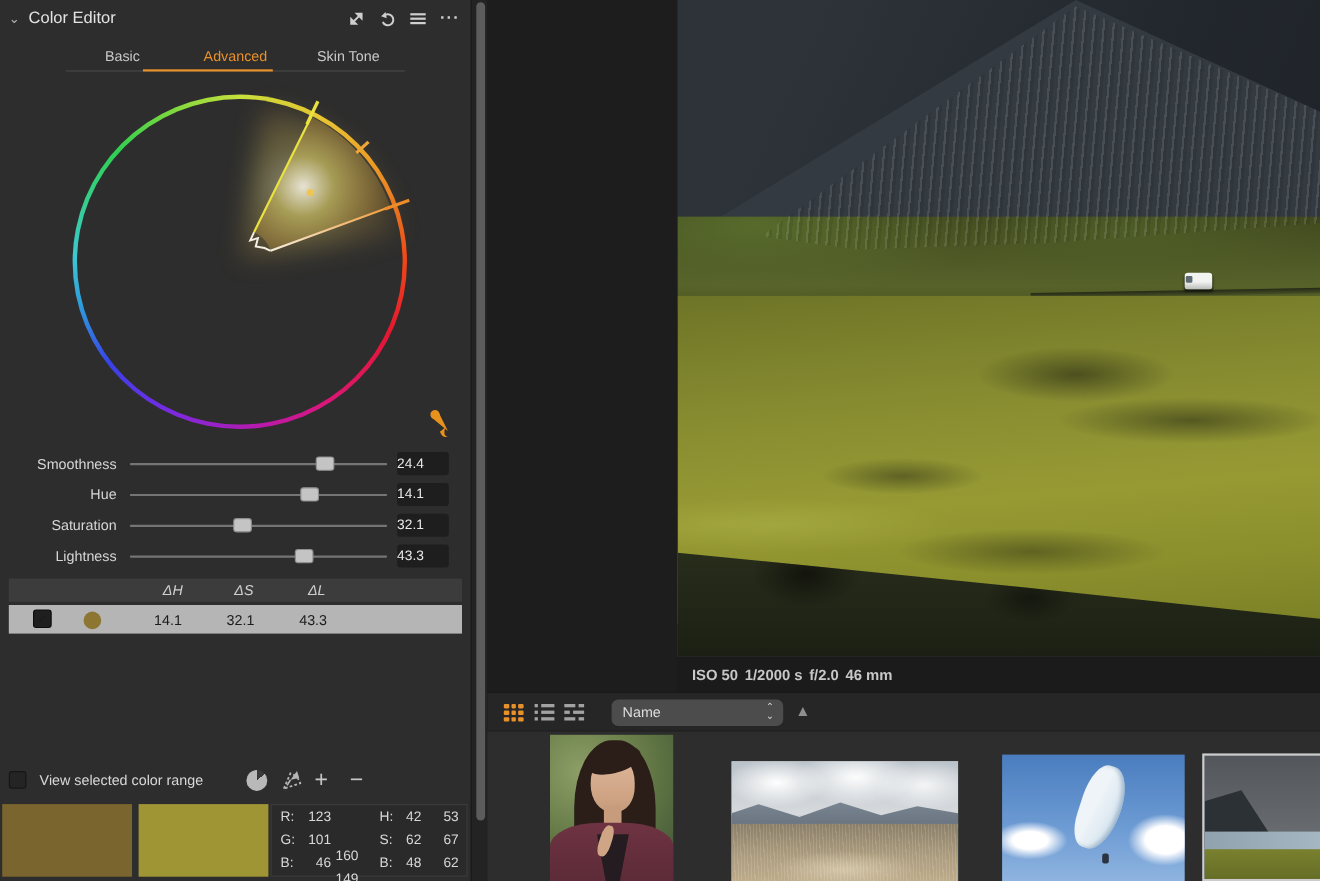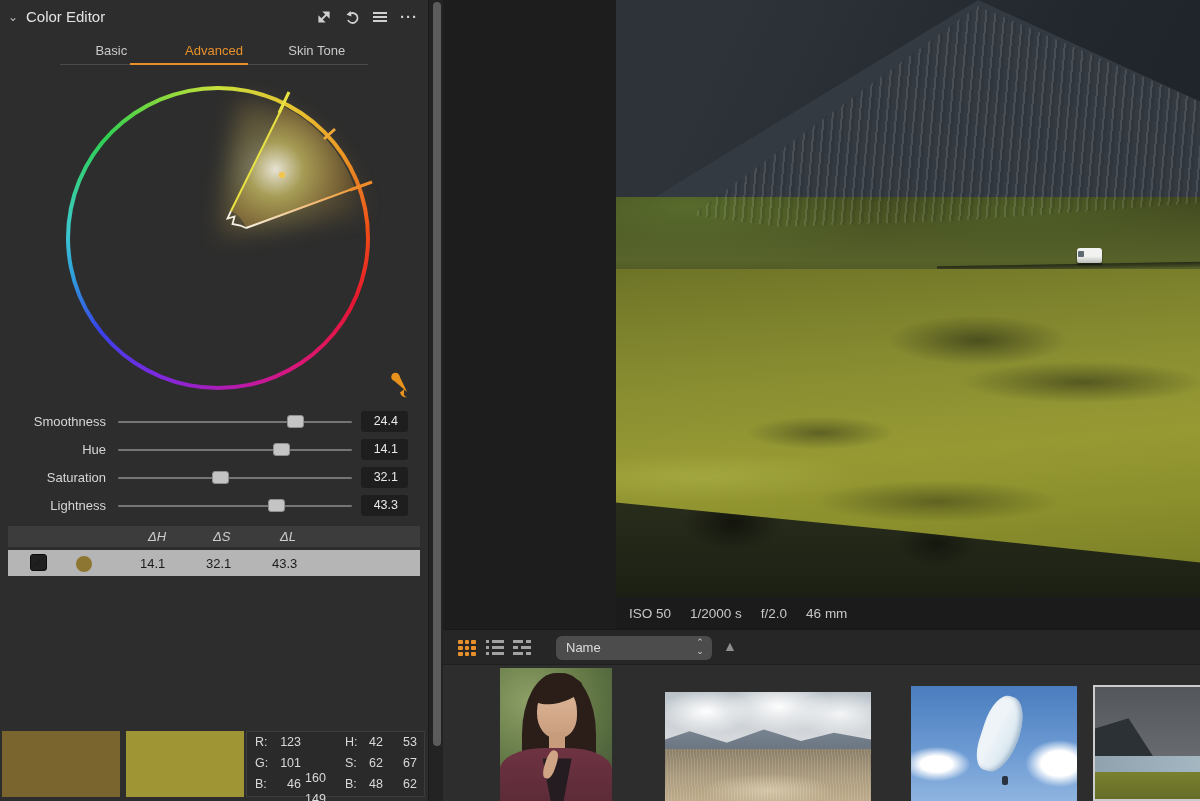--- a/index.html
+++ b/index.html
@@ -36,21 +36,21 @@
 
   
   #sliders { position:absolute; left:0; top:408px; width:428px; }
   .srow { position:relative; height:28px; }
   .slabel { position:absolute; right:322px; top:6px; width:100px; text-align:right;
     color:#d6d6d6; font-size:13px; white-space:nowrap; }
   .strack { position:absolute; left:118px; top:13px; width:234px; height:2px; background:#757575; border-radius:1px; }
   .sthumb { position:absolute; top:-6px; width:17px; height:13px; background:#c4c4c4;
     border-radius:3px; border:1px solid #8f8f8f; }
   .sval { position:absolute; left:361px; top:3px; width:47px; height:21px; background:#1e1e1e;
-    border-radius:3px; color:#e9e9e9; font-size:12.5px; text-align:right; line-height:21px; padding-right:10px; }
+    border-radius:3px; color:#e9e9e9; font-size:12.5px; text-align:right; line-height:21px; padding-right:23px; }
 
   
   #dtable { position:absolute; left:8px; top:526px; width:412px; }
   .thead { height:21px; background:#3c3c3c; position:relative; }
   .thead span { position:absolute; top:3px; color:#cfcfcf; font-size:13px;font-style:italic; }
   .trow { margin-top:3px; height:26px; background:#b5b5b5; position:relative; }
   .trow span { position:absolute; top:6px; color:#1c1c1c; font-size:13px; }
   .cb { position:absolute; width:17px; height:17px; border-radius:3px; background:#1f1f1f;
     border:1px solid #0c0c0c; color:#e8912a; font-size:13px; font-weight:bold;
     text-align:center; line-height:16px; }
@@ -118,22 +118,22 @@
       radial-gradient(30% 10% at 55% 78%, rgba(25,28,14,.4), transparent 70%),
       linear-gradient(175deg,#6e7427, #898d31 35%, #979a33 60%, #8b8f2c 80%, #7c8127); }
   .mi-rocks { position:absolute; left:0; top:82%; width:100%; height:18%;
     background:
       radial-gradient(12% 40% at 20% 30%, rgba(0,0,0,.5), transparent 70%),
       radial-gradient(10% 30% at 55% 50%, rgba(0,0,0,.4), transparent 70%),
       linear-gradient(180deg,#2a2e1c,#1c2014);
     clip-path:polygon(0 12%, 48% 38%, 100% 68%, 100% 100%, 0 100%); }
 
   #exif-bar { position:absolute; left:173px; top:597px; width:584px; height:32px; background:#1b1b1b;
-    display:flex; align-items:center; gap:19px; padding-left:13px;
-    color:#c8c8c8; font-size:13.5px; }
+    display:flex; align-items:center; gap:6px; padding-left:13px;
+    color:#c8c8c8; font-size:13.5px;font-weight:bold; }
 
   #browser-toolbar { position:absolute; left:0; top:629px; width:757px; height:36px; background:#262626;
     border-top:1px solid #191919; border-bottom:1px solid #1f1f1f; }
   .grid-icon { position:absolute; left:15px; top:10px; width:18px; height:16px;
     display:grid; grid-template-columns:repeat(3,1fr); gap:2px; }
   .grid-icon i { background:#e8912a; border-radius:1px; }
   .list-icon { position:absolute; top:10px; display:flex; flex-direction:column; gap:3px; }
   .list-icon .li-row { display:flex; gap:3px; align-items:center; }
   .li-dot { width:3px; height:3px; background:#a2a2a2; }
   .li-line { width:12px; height:3px; background:#a2a2a2; }
@@ -340,20 +340,34 @@
     </div>
     <div class="trow">
       <span class="cb" style="left:22px; top:4px;">✓</span>
       <span class="circle-swatch" style="background: rgb(141, 118, 49);"></span>
       <span style="left:132px">14.1</span>
       <span style="left:198px">32.1</span>
       <span style="left:264px">43.3</span>
     </div>
   </div>
 
+  <div id="range-row">
+    <span class="cb-empty"></span>
+    <span class="range-label">View selected color range</span>
+    <span class="pie-icon"></span>
+    <span class="fan-icon">
+      <svg width="24" height="22" viewBox="0 0 24 22">
+        <path d="M4 18 L10 4 A14 14 0 0 1 19 13 Z" fill="none" stroke="#b5b5b5" stroke-width="1.6" stroke-dasharray="2.5 2"></path>
+        <path d="M16 2 L10 10 L18 8 Z" fill="#b5b5b5"></path>
+        <line x1="10" y1="10" x2="7" y2="15" stroke="#b5b5b5" stroke-width="1.6"></line>
+      </svg>
+    </span>
+    <span class="pm" style="left:278px">+</span>
+    <span class="pm" style="left:310px">−</span>
+  </div>
 
   <div class="big-swatch" style="left: 2px; width: 118px; background: rgb(123, 101, 46);"></div>
   <div class="big-swatch" style="left: 126px; width: 118px; background: rgb(160, 149, 52);"></div>
   <div id="info-box">
     <div class="info-line">
       <span class="il-c1">R:</span>
         <span class="il-v1">123</span>
         <span class="il-v2">160</span>
       <span class="il-c2">H:</span>
         <span class="il-v3">42</span>

